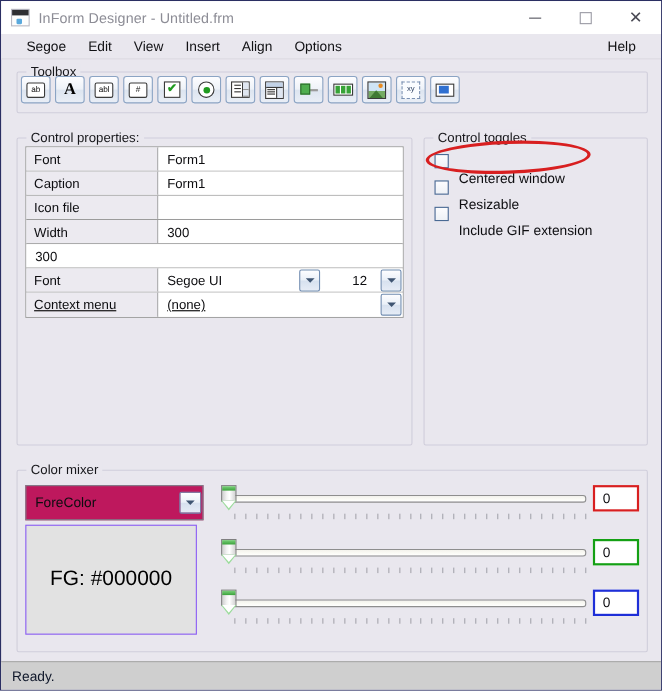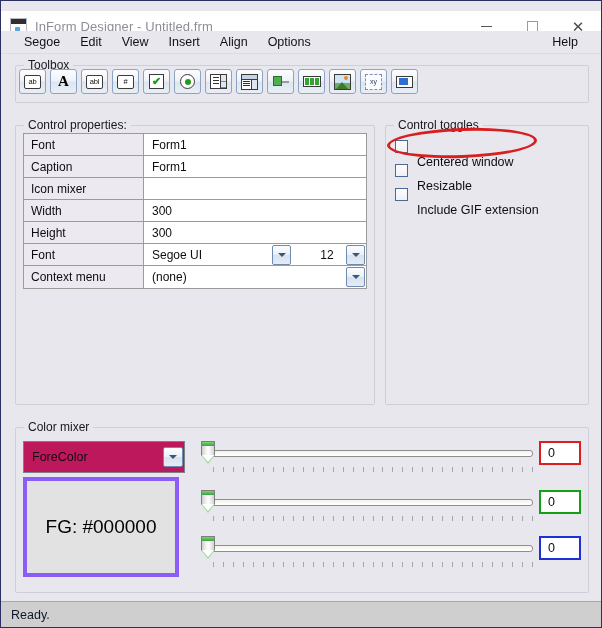--- a/index.html
+++ b/index.html
@@ -13,21 +13,21 @@
     position: relative;
     width: 602px; height: 628px;
     box-sizing: border-box;
     border: 1px solid #2b2f63;
     background: #e9e7ee;
     overflow: hidden;
   }
 
   
   .titlebar {
-    position: absolute; left: 0; top: 10px;
+    position: absolute; left: 0; top: 0;
     width: 600px; height: 30px;
     background: #ffffff;
     display: flex; align-items: center;
   }
   .title-icon {
     width: 17px; height: 16px;
     margin-left: 9px; margin-right: 8px;
     position: relative;
     background: #fdfdfd;
     border: 1px solid #b9b9c4;
@@ -210,21 +210,21 @@
     border: 1px solid #9b9b9b;
     box-sizing: border-box;
     background: #ffffff;
   }
   .prop-row {
     display: flex;
     height: 22px;
     border-bottom: 1px solid #9b9b9b;
     box-sizing: border-box;
   }
-  .prop-row:last-child { border-bottom: none; }
+  .prop-row:last-child { border-bottom: none; text-decoration: underline; }
   .prop-label {
     width: 120px;
     border-right: 1px solid #9b9b9b;
     box-sizing: border-box;
     background: #eceaf0;
     display: flex; align-items: center;
     padding-left: 7px;
     font-size: 12px; color: #0d0d10;
   }
   .prop-value {
@@ -303,21 +303,21 @@
   .mixer-select .sel-btn {
     width: 20px; height: 20px; margin-right: 1px;
     border: 1px solid #6f8bb0; border-radius: 2px;
     background: linear-gradient(#fdfdff 0%, #eaf0f8 48%, #d7e1ef 52%, #e6ecf6 100%);
     display: flex; align-items: center; justify-content: center;
     box-sizing: border-box; flex: none;
   }
   .swatch {
     position: absolute; left: 22px; top: 476px;
     width: 156px; height: 100px;
-    border: 4px solid #8b5cf6;
+    border: 1px solid #8b5cf6;
     background: #e2e2e2;
     box-sizing: border-box;
     display: flex; align-items: center; justify-content: center;
     font-size: 19px; color: #000000;
   }
 
   .slider { position: absolute; }
   .slider .track {
     position: absolute; left: 10px; top: 9px;
     width: 322px; height: 7px;
@@ -531,33 +531,32 @@
           <span class="val-text">Form1</span>
         </div>
     </div>
     <div class="prop-row">
       <div class="prop-label">Caption</div>
       <div class="prop-value">
           <span class="val-text">Form1</span>
         </div>
     </div>
     <div class="prop-row">
-      <div class="prop-label">Icon mixer</div>
+      <div class="prop-label">Icon file</div>
       <div class="prop-value">
           <span class="val-text"></span>
         </div>
     </div>
     <div class="prop-row">
       <div class="prop-label">Width</div>
       <div class="prop-value">
           <span class="val-text">300</span>
         </div>
     </div>
     <div class="prop-row">
-      <div class="prop-label">Height</div>
       <div class="prop-value">
           <span class="val-text">300</span>
         </div>
     </div>
     <div class="prop-row">
       <div class="prop-label">Font</div>
       <div class="prop-value with-spin">
         <span class="val-text">Segoe UI</span>
         <span class="spin-btn">
             <i class="chev"></i>

